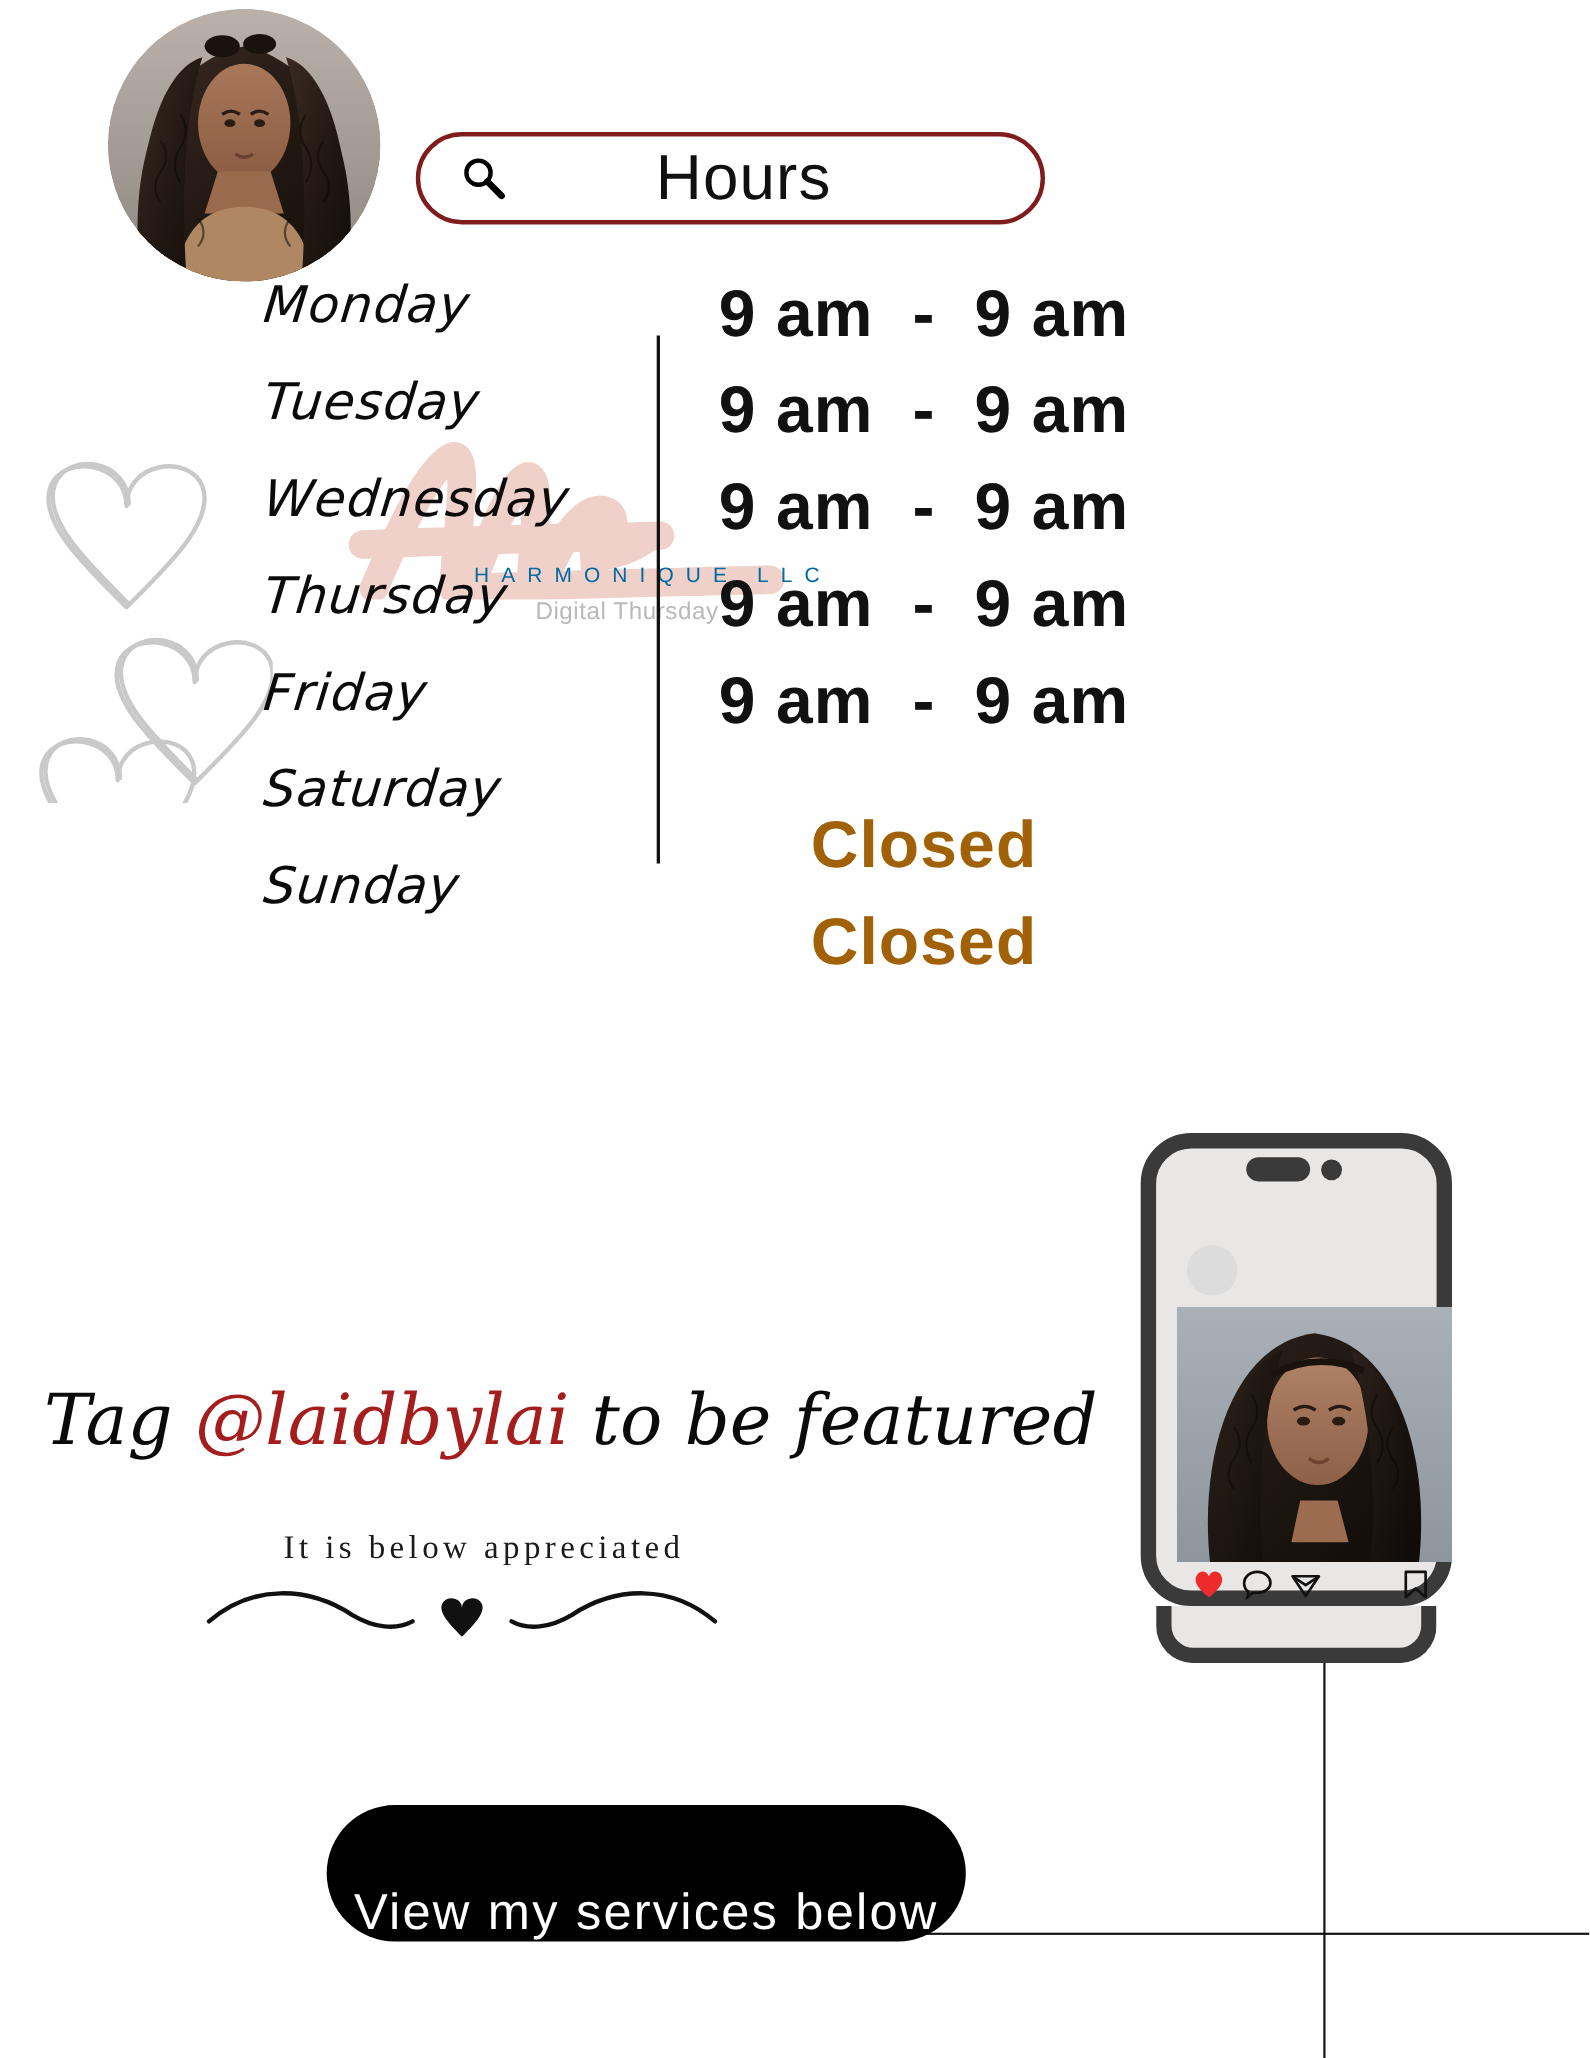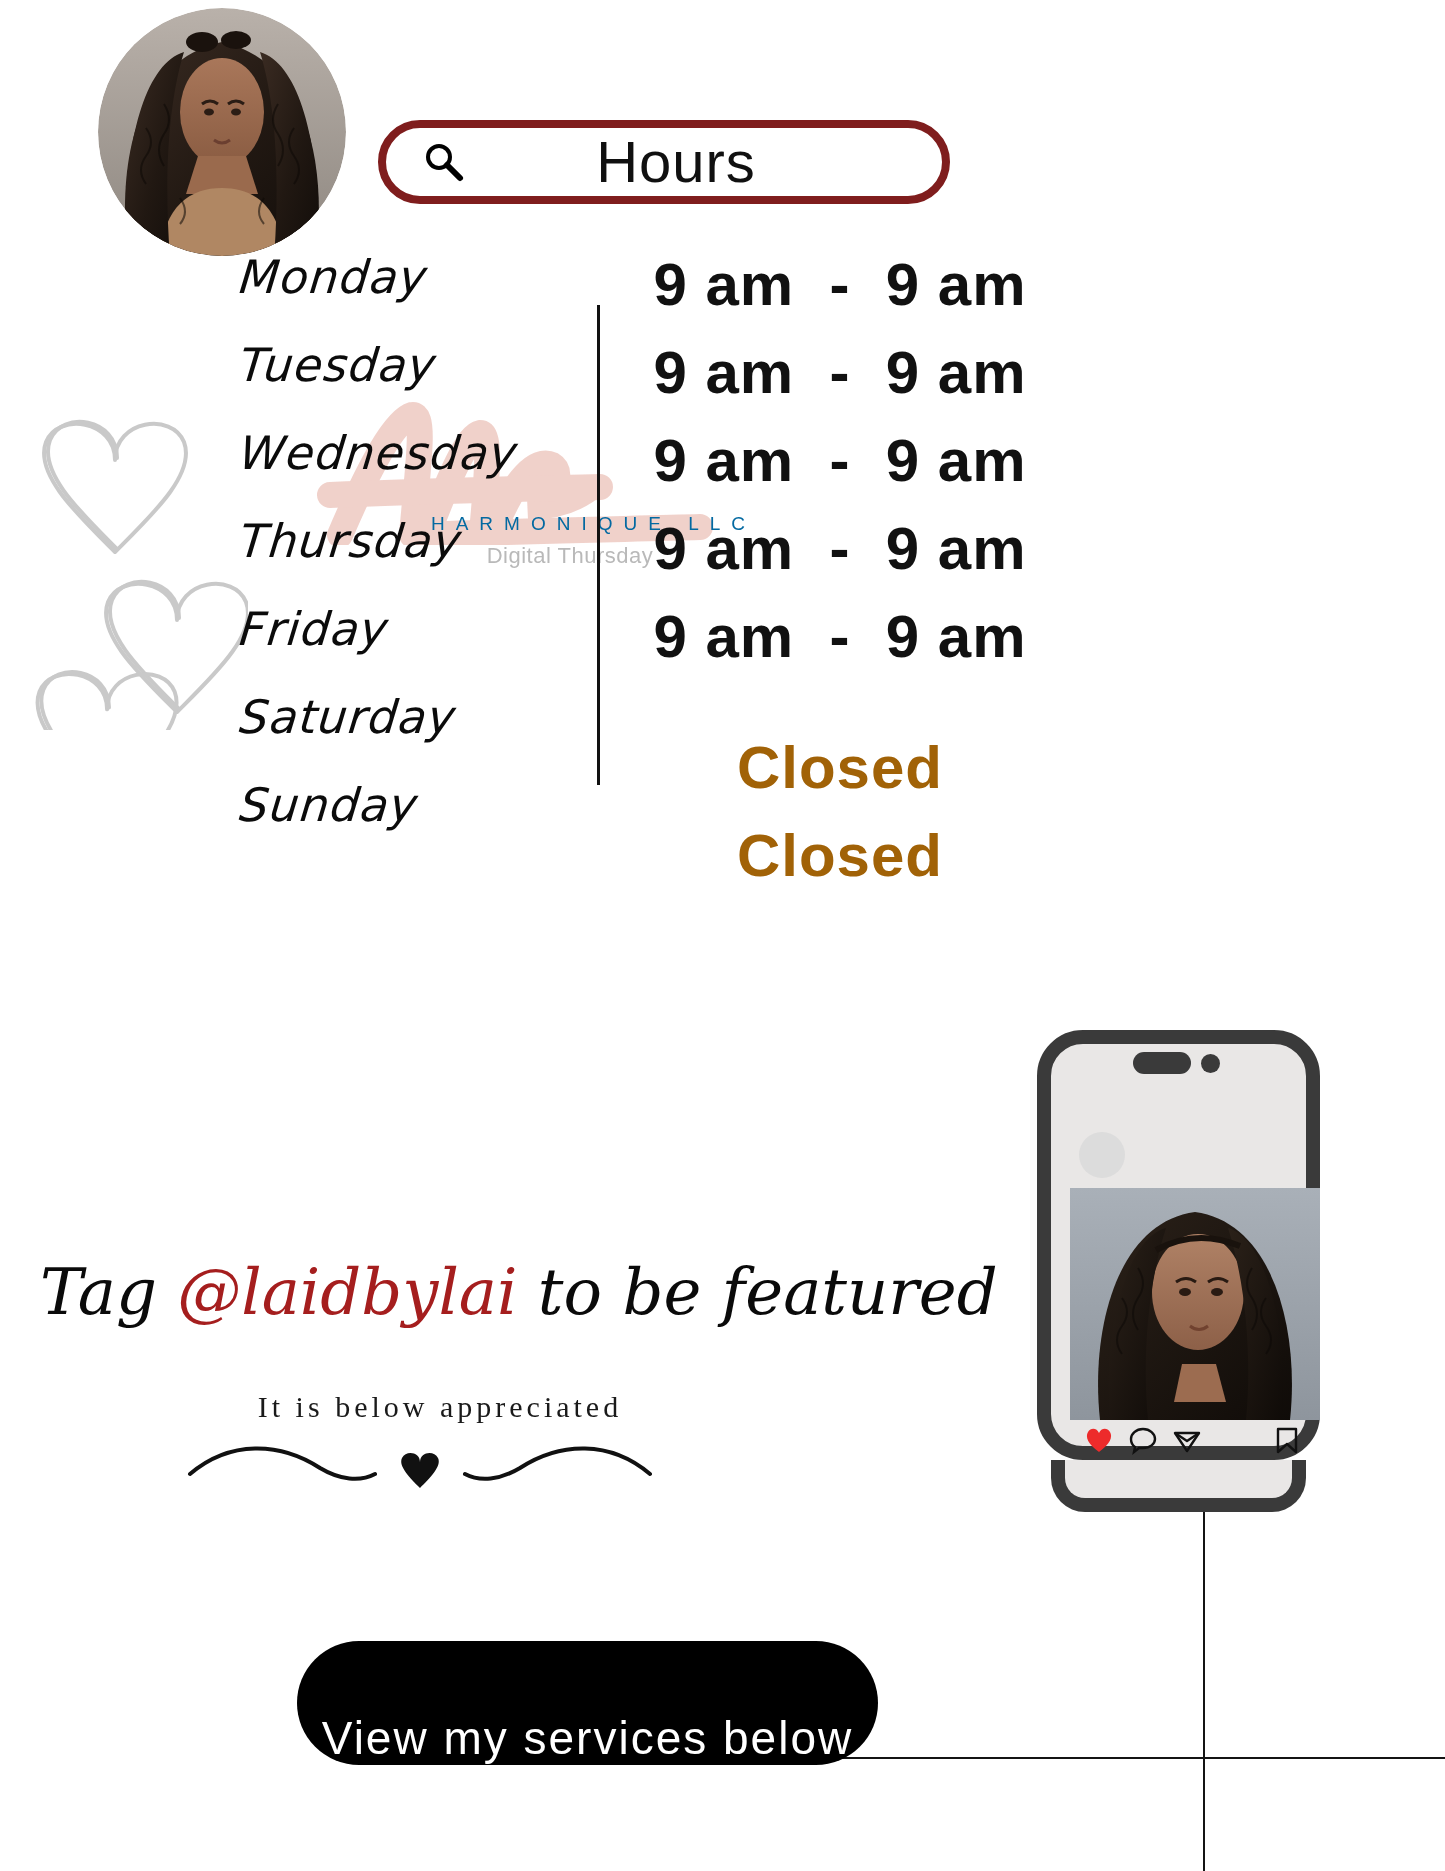--- a/index.html
+++ b/index.html
@@ -36,21 +36,21 @@
   
   .avatar{
     position:absolute;left:98px;top:8px;width:248px;height:248px;
     border-radius:50%;overflow:hidden;z-index:6;
   }
   .avatar svg{display:block;width:248px;height:248px;}
 
   
   .search-pill{
     position:absolute;left:378px;top:120px;width:572px;height:84px;
-    border:8px solid #7f1d1d;border-radius:46px;background:#fff;z-index:6;
+    border:4px solid #7f1d1d;border-radius:46px;background:#fff;z-index:6;
     display:flex;align-items:center;box-sizing:border-box;
   }
   .search-icon{margin-left:34px;width:46px;height:46px;flex:0 0 auto;}
   .search-title{
     flex:1;text-align:center;margin-right:56px;
     font-family:"Liberation Sans", sans-serif;
     font-size:58px;font-weight:300;color:#101010;letter-spacing:1px;
     line-height:1;
   }
 

